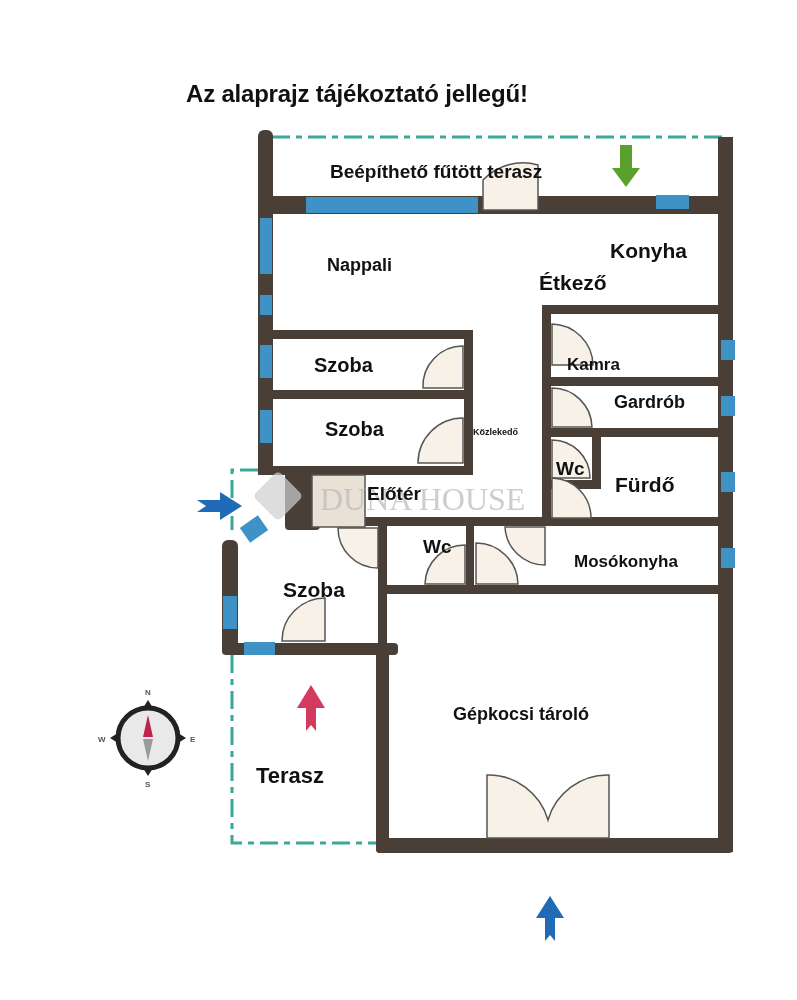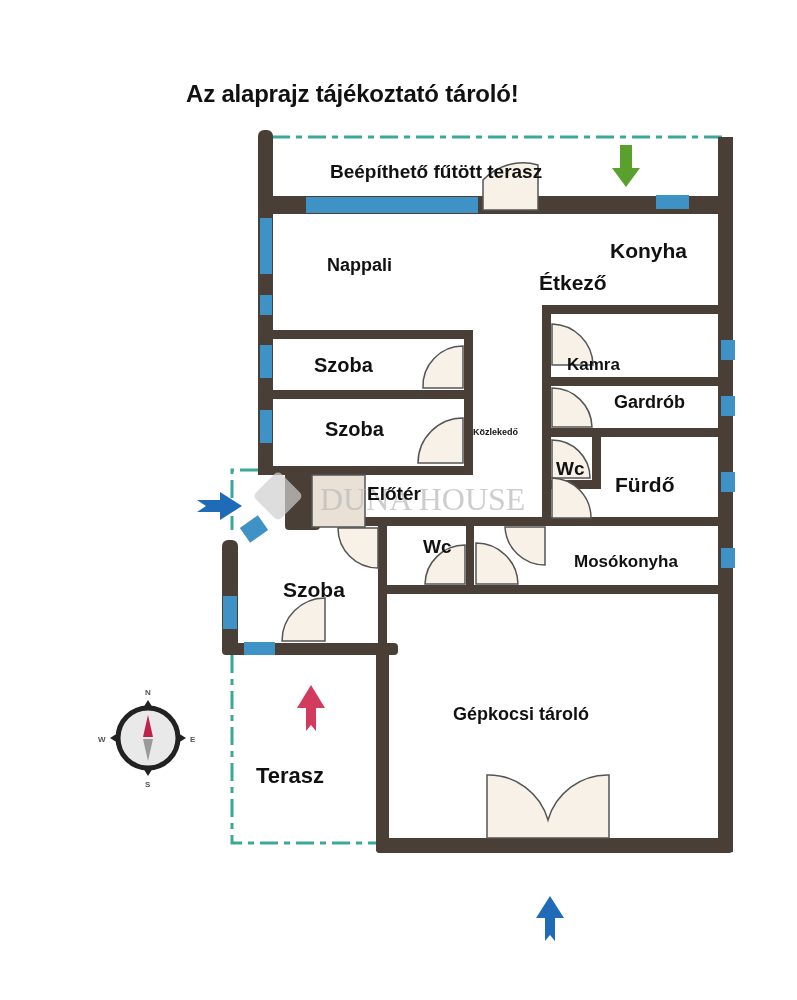--- a/index.html
+++ b/index.html
@@ -6,21 +6,21 @@
   body { width:797px; height:1000px; position:relative; overflow:hidden; font-family:"Liberation Sans", sans-serif; }
   #plan { position:absolute; left:0; top:0; width:797px; height:1000px; }
   .title { position:absolute; left:186px; top:80px; font-family:"Liberation Sans", sans-serif; font-weight:bold; font-size:24px; color:#111; letter-spacing:-0.2px; }
   .lbl { font-family:"Liberation Sans", sans-serif; font-weight:bold; fill:#111; }
   .wm { font-family:"Liberation Serif", serif; fill:#bdbdbd; opacity:0.75; }
   .compass-l { font-family:"Liberation Sans", sans-serif; font-size:8px; fill:#555; font-weight:bold; }
 </style>
 </head>
 <body>
 
-<div class="title">Az alaprajz tájékoztató tároló!</div>
+<div class="title">Az alaprajz tájékoztató jellegű!</div>
 
 <svg id="plan" viewBox="0 0 797 1000" xmlns="http://www.w3.org/2000/svg">
 
   <g stroke="#3aa99a" stroke-width="3" fill="none" stroke-dasharray="18 6 6 6">
     <line x1="272" y1="137" x2="722" y2="137"></line>
   </g>
   <g stroke="#3aa99a" stroke-width="3" fill="none" stroke-dasharray="18 6 6 6">
     <polyline points="258,470 232,470 232,530"></polyline>
     <polyline points="232,655 232,843 378,843"></polyline>
   </g>

